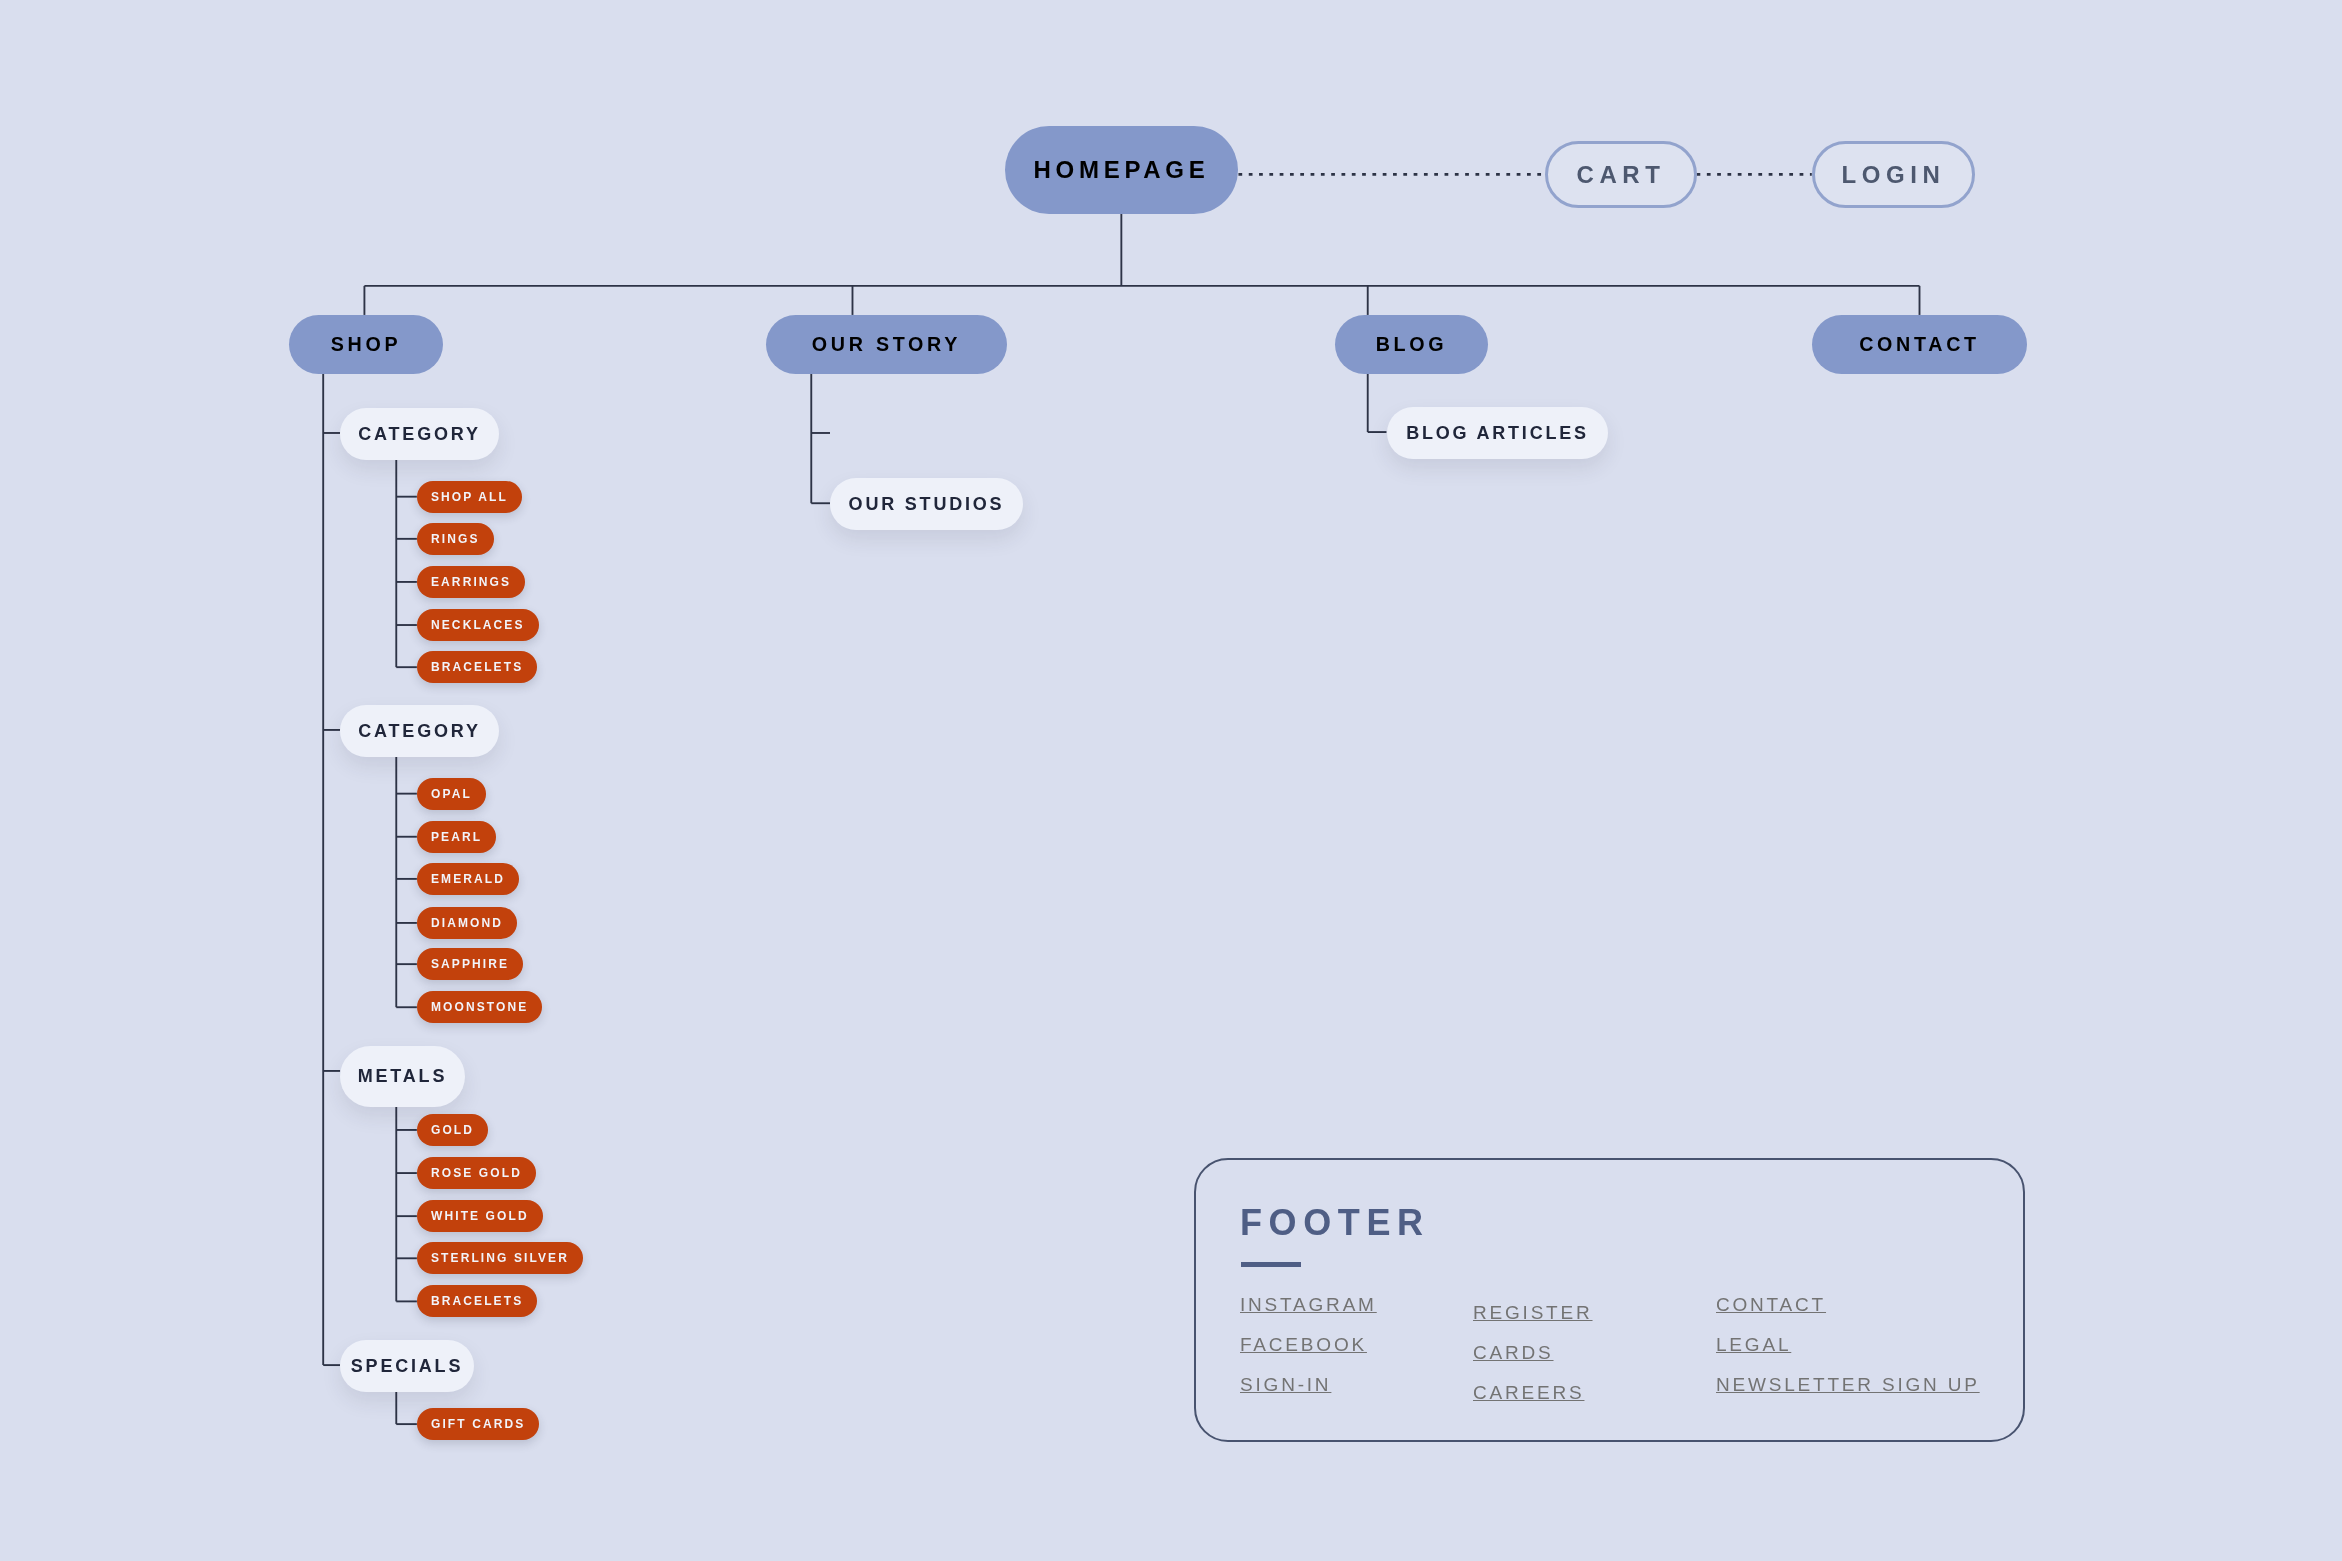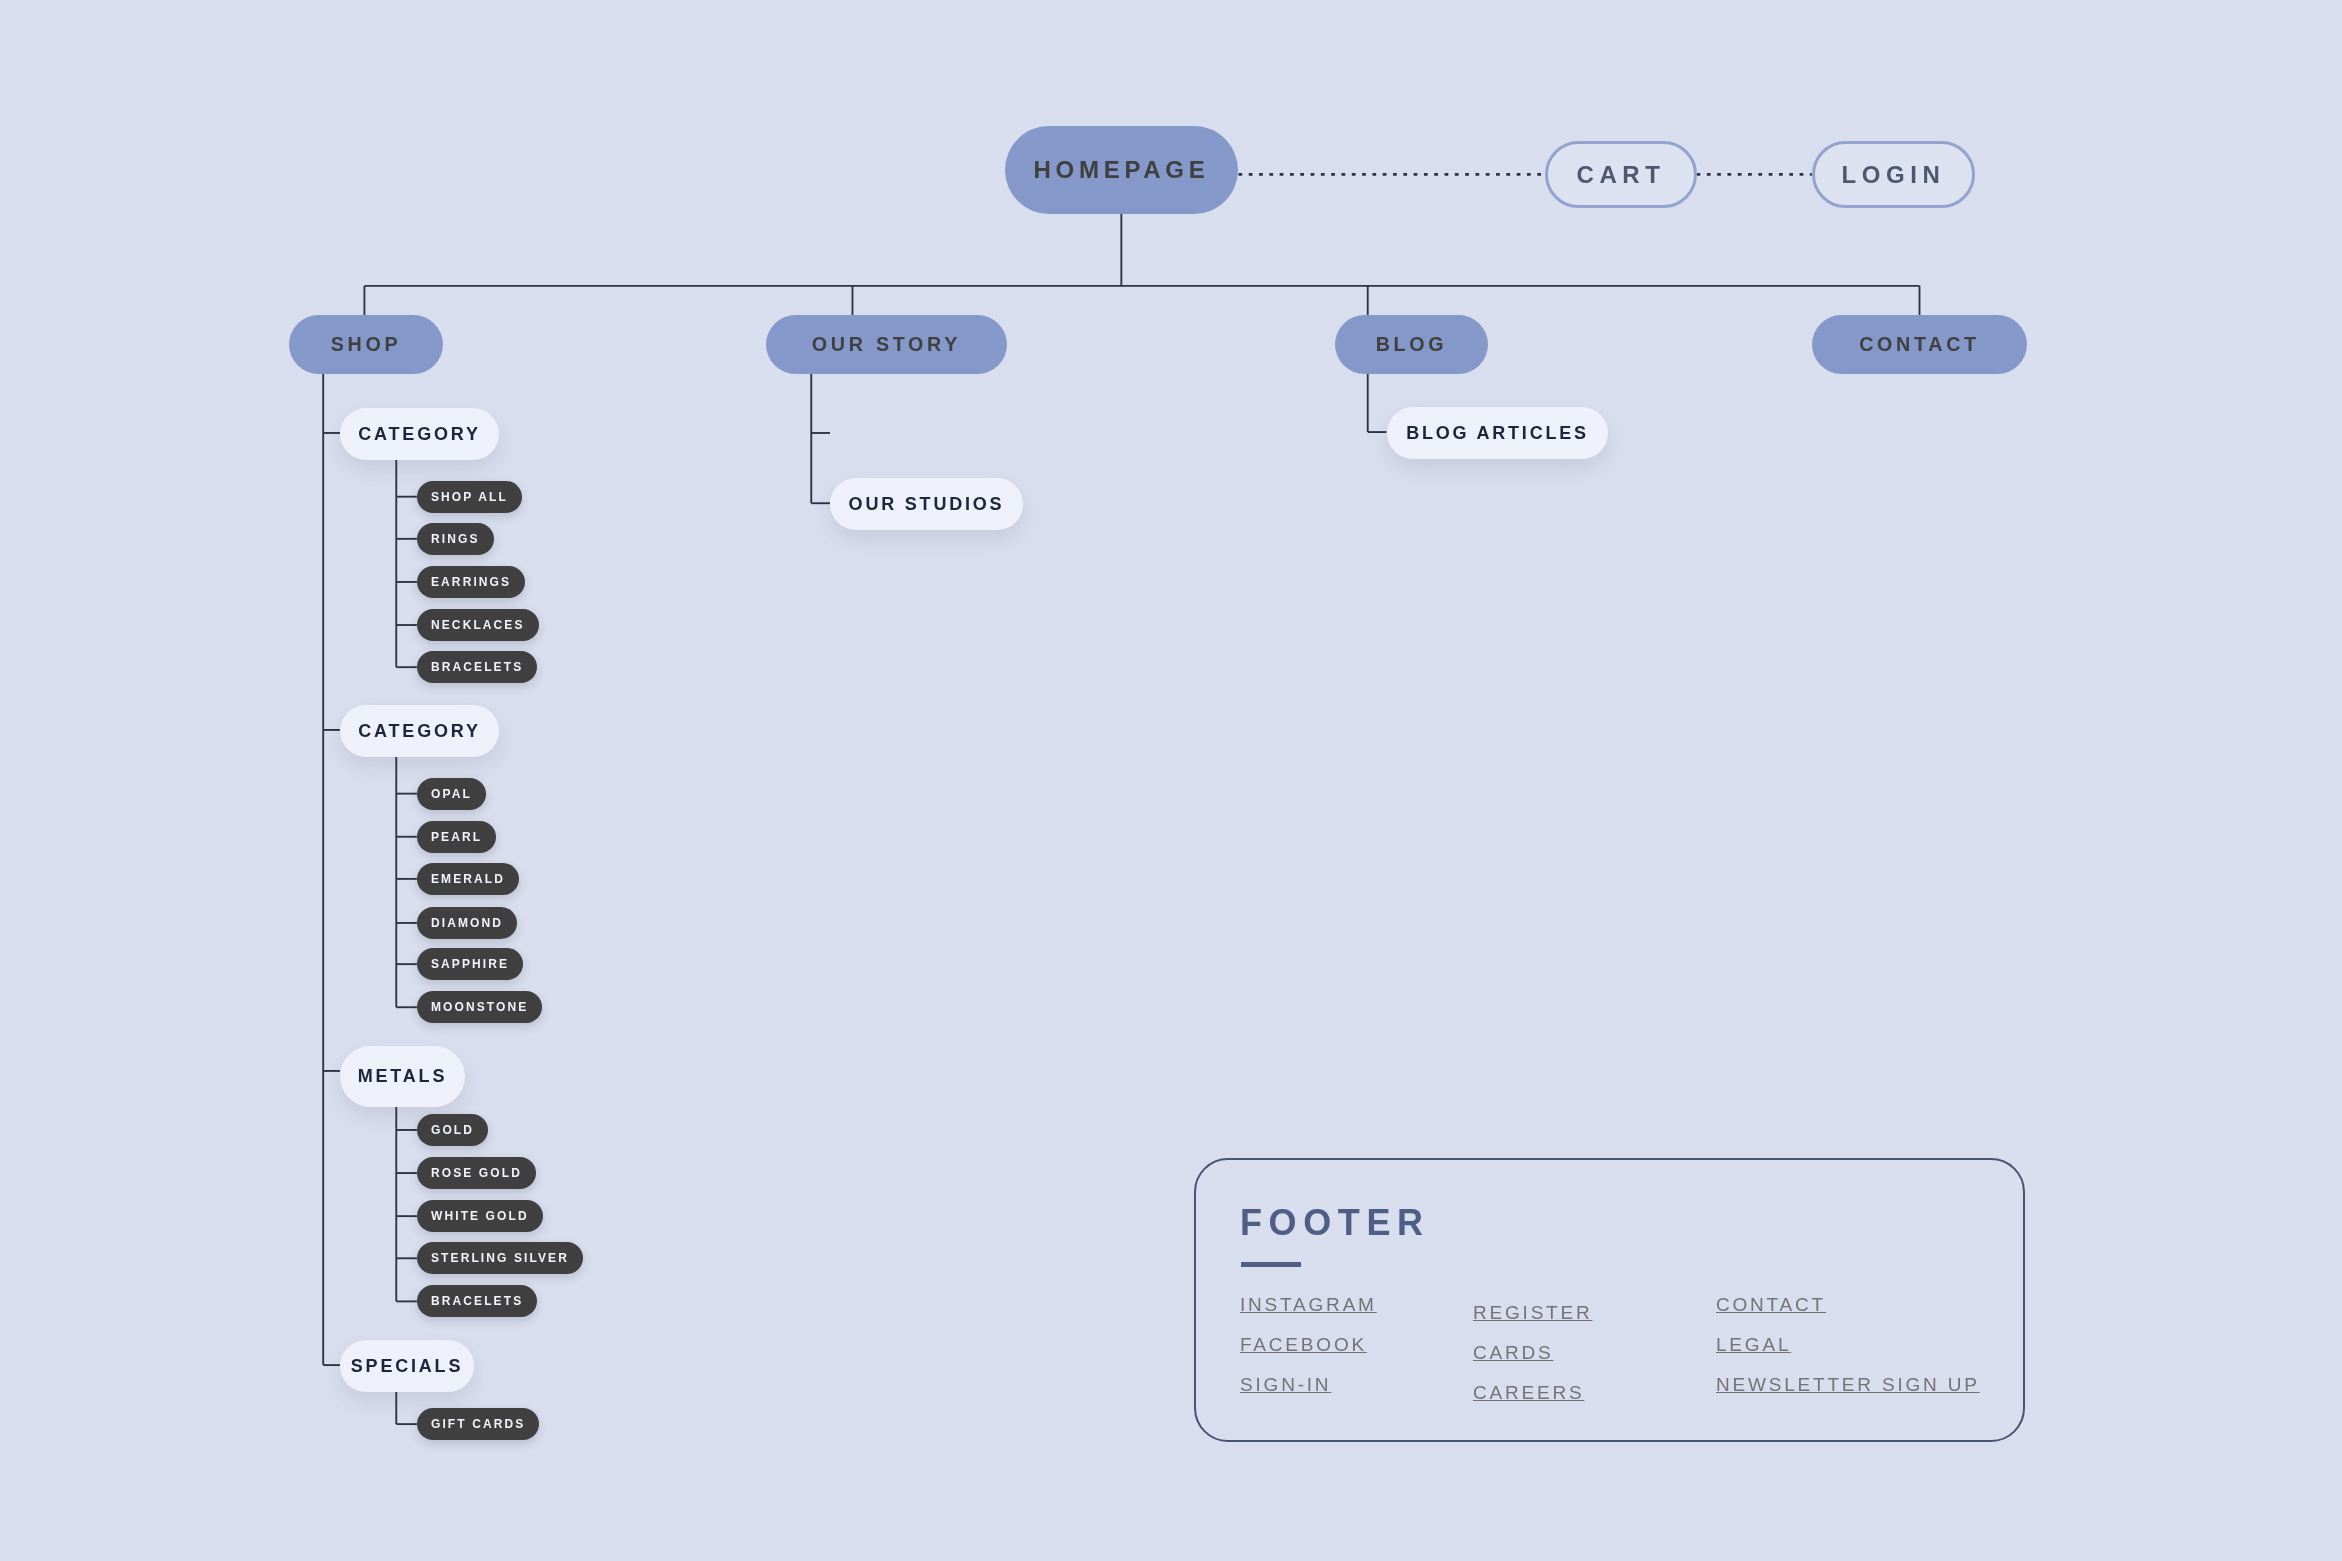--- a/index.html
+++ b/index.html
@@ -29,21 +29,21 @@
     position: absolute;
     display: flex;
     align-items: center;
     justify-content: center;
     box-sizing: border-box;
     white-space: nowrap;
     text-transform: uppercase;
   }
   .pill-blue {
     background: #8498ca;
-    color: #404040;
+    color: #000000;
     font-weight: bold;
     font-size: 19.7px;
     letter-spacing: 3.7px;
     border-radius: 936px;
   }
   .pill-home {
     font-size: 24px;
     letter-spacing: 4.7px;
   }
   .pill-outline {
@@ -58,21 +58,21 @@
   .pill-white {
     background: #eef1f9;
     color: #20263a;
     font-weight: bold;
     font-size: 18px;
     letter-spacing: 2.8px;
     border-radius: 936px;
     box-shadow: 0 9.4px 20.6px rgba(45, 51, 70, 0.10);
   }
   .pill-dark {
-    background: #404040;
+    background: #c2410c;
     color: #f2f4fa;
     font-weight: bold;
     font-size: 12px;
     letter-spacing: 2.1px;
     border-radius: 936px;
     height: 32px;
     padding: 0 14px;
     justify-content: center;
     box-shadow: 0 3.7px 9.4px rgba(45, 51, 70, 0.18);
   }

